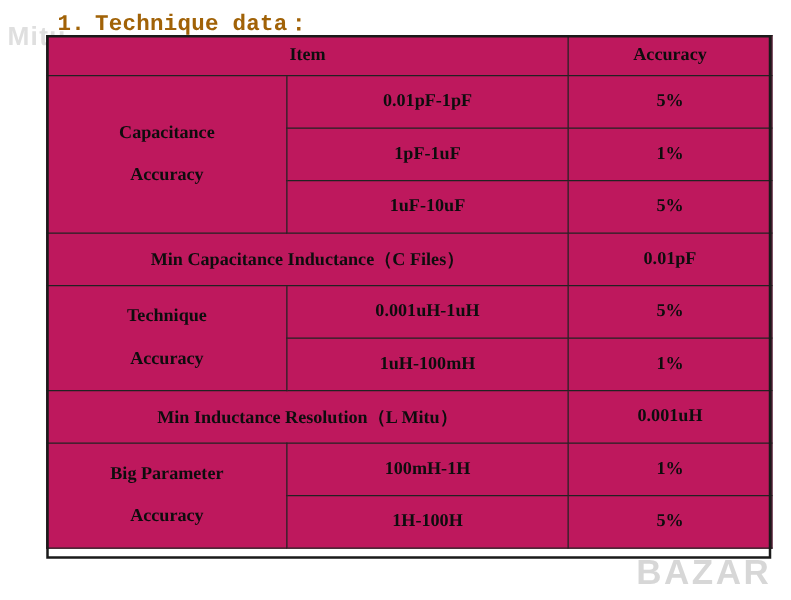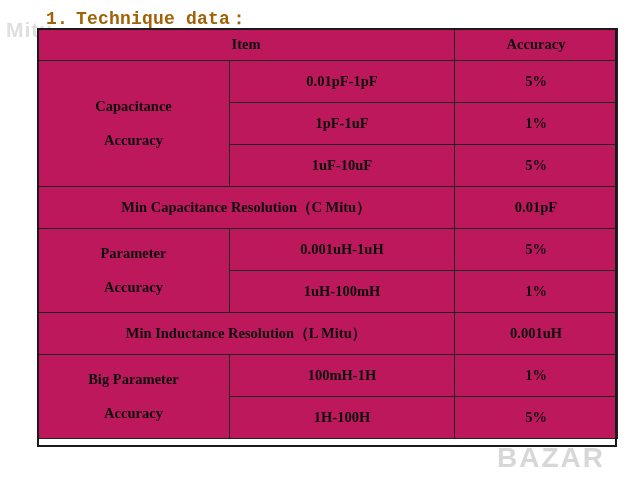--- a/index.html
+++ b/index.html
@@ -84,21 +84,21 @@
     top: 18px;
     font-family: "Liberation Sans", sans-serif;
     font-size: 21px;
     font-weight: bold;
     color: rgba(170,170,170,0.38);
     letter-spacing: 1px;
     user-select: none;
   }
   .wm-right {
     position: absolute;
-    right: 28px;
+    right: 16px;
     bottom: 6px;
     font-family: "Liberation Sans", sans-serif;
     font-size: 28px;
     font-weight: bold;
     color: rgba(150,150,150,0.38);
     letter-spacing: 2px;
     user-select: none;
   }
   .grp-line { display: block; }
   .grp-line.second { margin-top: 6px; }
@@ -137,27 +137,27 @@
       <tr>
         <td class="cell">1pF-1uF</td>
         <td class="cell">1%</td>
       </tr>
       <tr>
         <td class="cell">1uF-10uF</td>
         <td class="cell">5%</td>
       </tr>
 
       <tr>
-        <td class="cell" colspan="2">Min Capacitance Resolution（C Mitu）</td>
+        <td class="cell" colspan="2">Min Capacitance Inductance（C Files）</td>
         <td class="cell">0.01pF</td>
       </tr>
 
       <tr>
         <td class="grp" rowspan="2">
-          <span class="grp-line">Parameter</span>
+          <span class="grp-line">Technique</span>
           <span class="grp-line second">Accuracy</span>
         </td>
         <td class="cell">0.001uH-1uH</td>
         <td class="cell">5%</td>
       </tr>
       <tr>
         <td class="cell">1uH-100mH</td>
         <td class="cell">1%</td>
       </tr>
 

